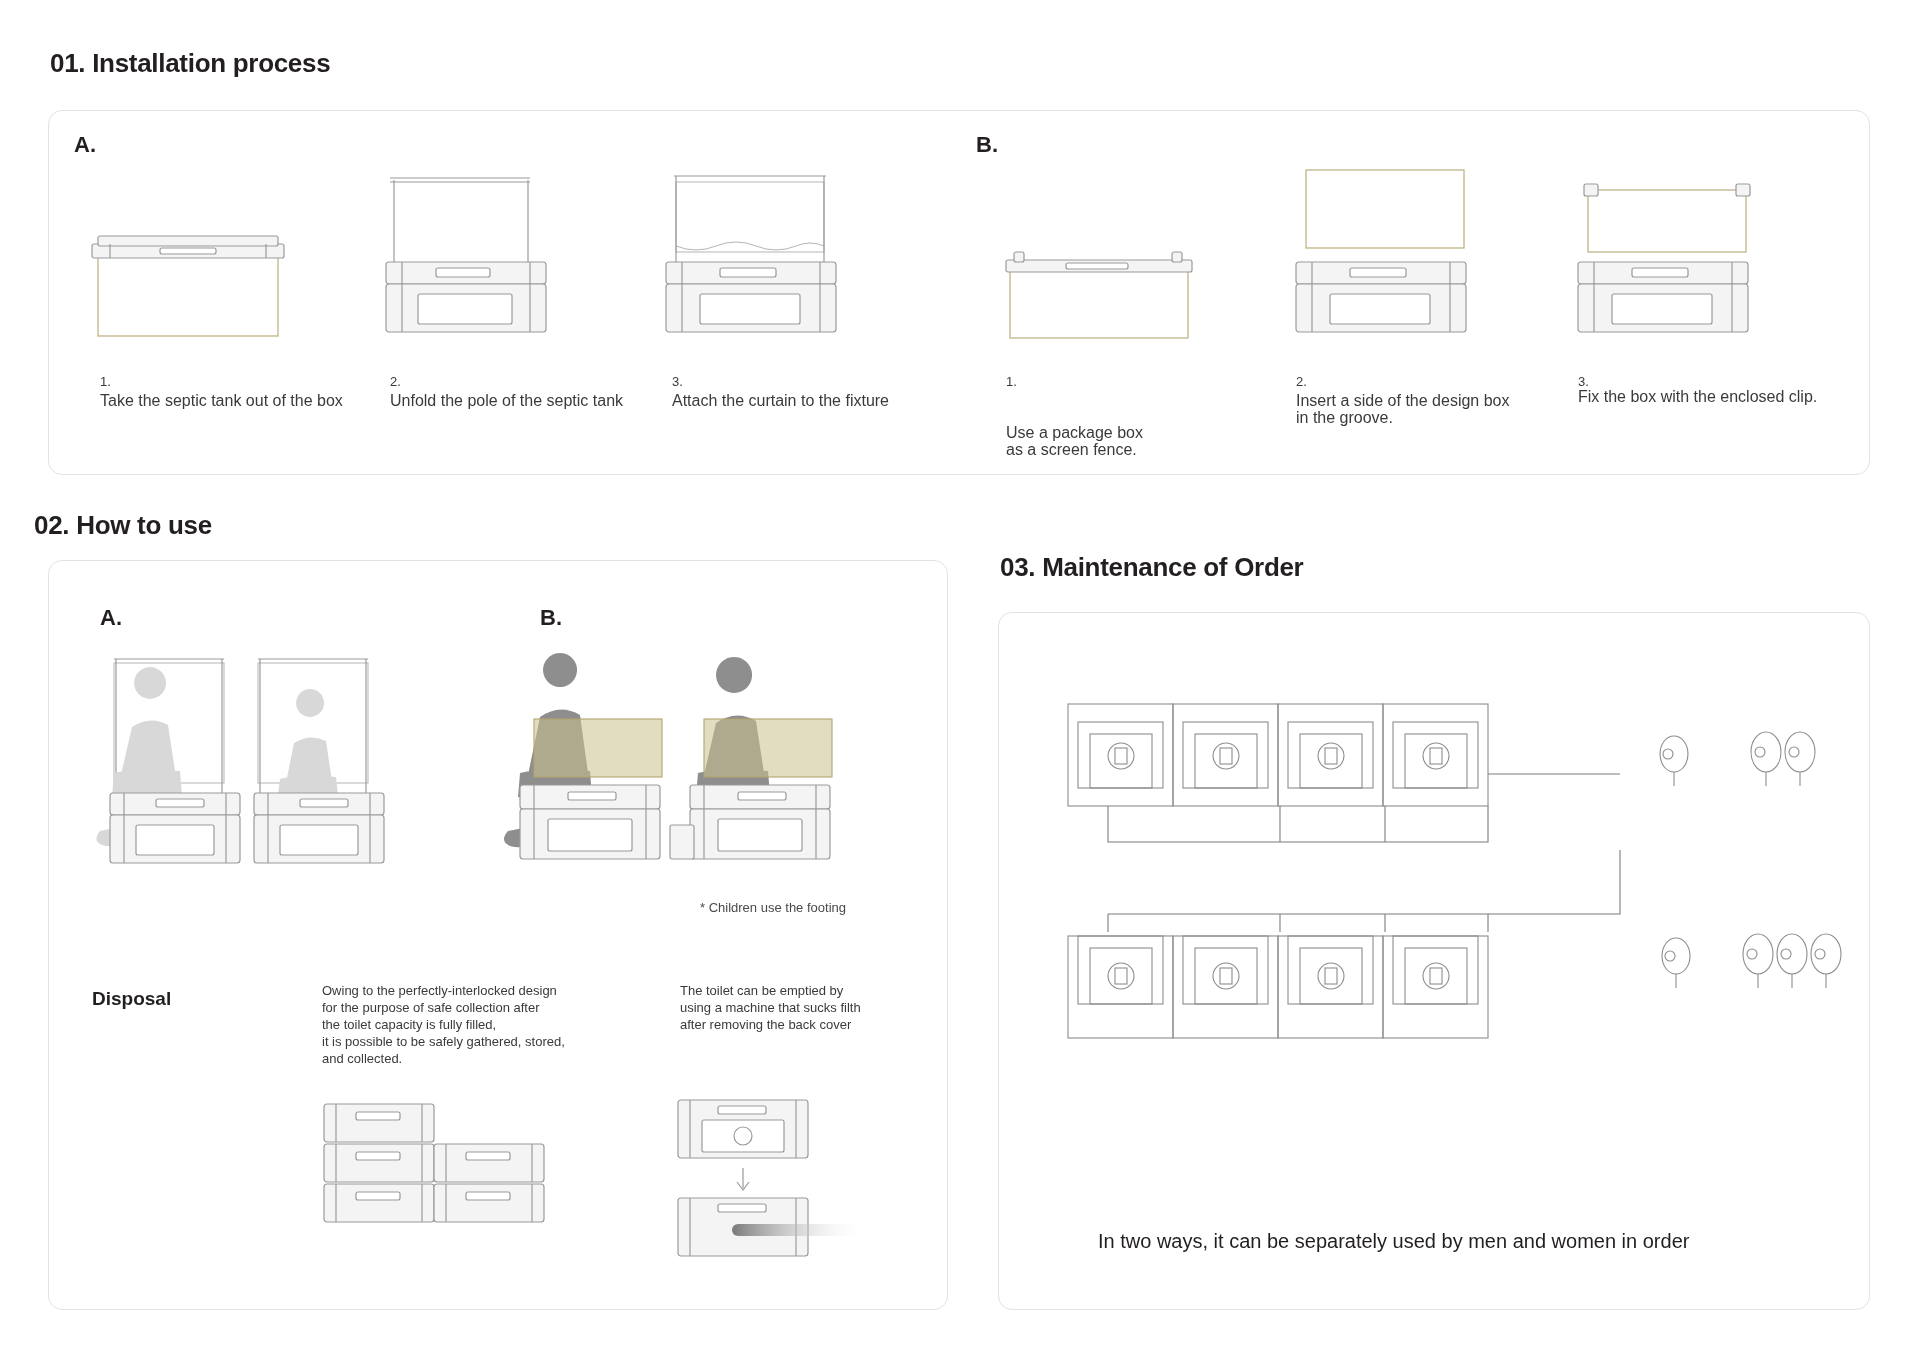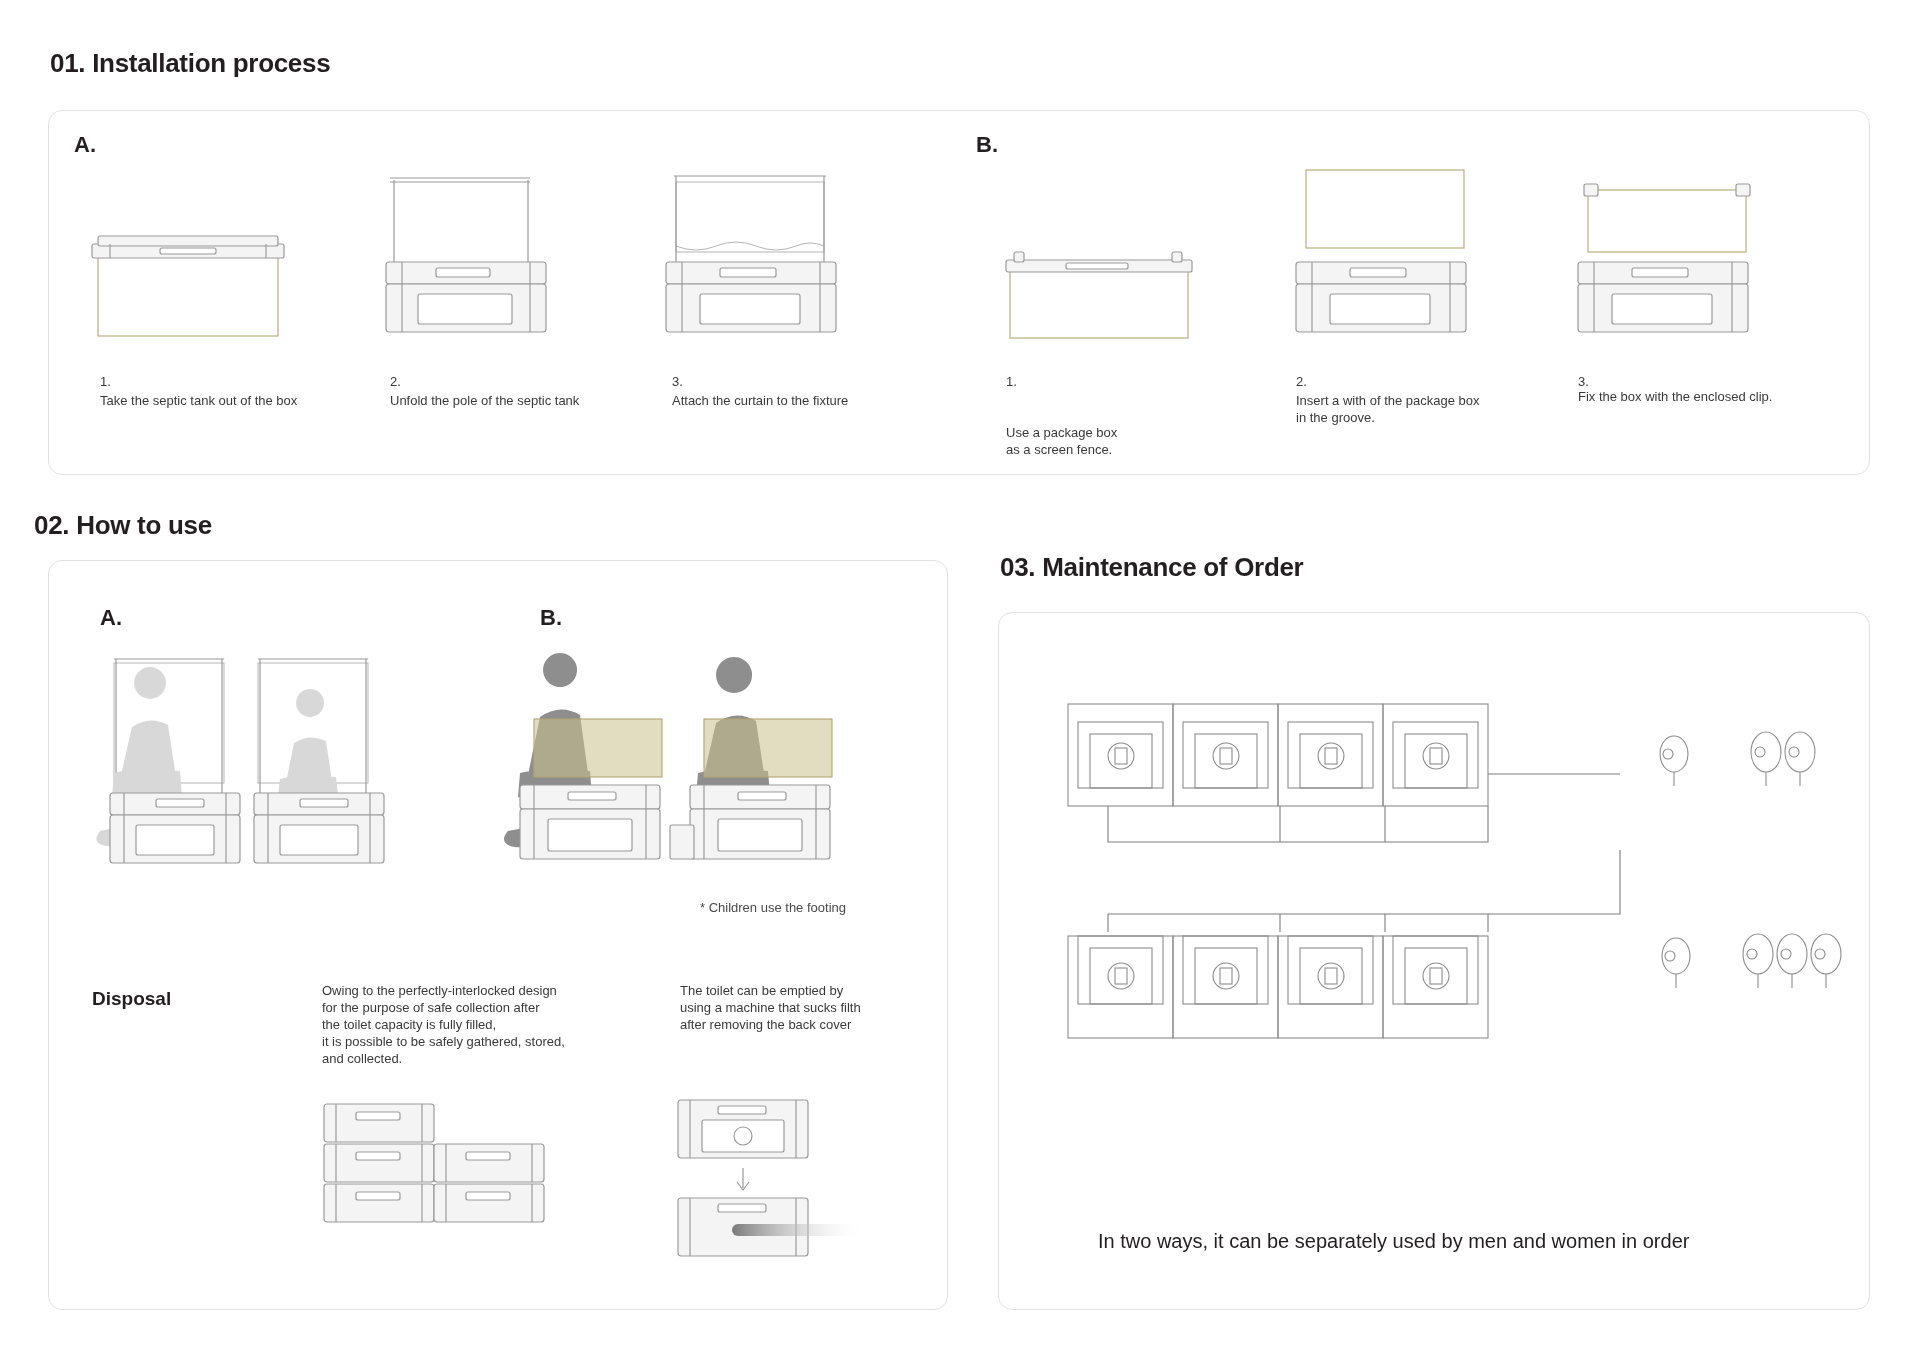--- a/index.html
+++ b/index.html
@@ -36,21 +36,21 @@
     color:#231f20;
   }
 
   .step-num{
     position:absolute;
     font-size:13px;
     color:#3a3a3a;
   }
   .step-cap{
     position:absolute;
-    font-size:13px;
+    font-size:16px;
     line-height:17px;
     color:#3a3a3a;
     white-space:pre-line;
   }
   .note{
     position:absolute;
     font-size:13px;
     color:#4a4a4a;
   }
   .disposal-label{
@@ -168,21 +168,21 @@
     <rect class="lightfill" x="6" y="116" width="170" height="48" rx="3"></rect>
     <rect class="whitefill" x="40" y="126" width="100" height="30" rx="2"></rect>
     <line class="ln" x1="22" y1="94" x2="22" y2="164"></line>
     <line class="ln" x1="160" y1="94" x2="160" y2="164"></line>
   </svg>
 
   <div class="step-num" style="left:1006px;top:374px;">1.</div>
   <div class="step-cap" style="left:1006px;top:392px;margin-top:32px;">Use a package box
 as a screen fence.</div>
   <div class="step-num" style="left:1296px;top:374px;">2.</div>
-  <div class="step-cap" style="left:1296px;top:392px;">Insert a with of the package box
+  <div class="step-cap" style="left:1296px;top:392px;">Insert a side of the design box
 in the groove.</div>
   <div class="step-num" style="left:1578px;top:374px;">3.</div>
   <div class="step-cap" style="left:1578px;top:388px;">Fix the box with the enclosed clip.</div>
 
   <div class="section-title" style="left:34px;top:510px;">02. How to use</div>
 
   <div class="panel" style="left:48px;top:560px;width:900px;height:750px;"></div>
 
   <div class="sub-letter" style="left:100px;top:605px;">A.</div>
   <div class="sub-letter" style="left:540px;top:605px;">B.</div>

